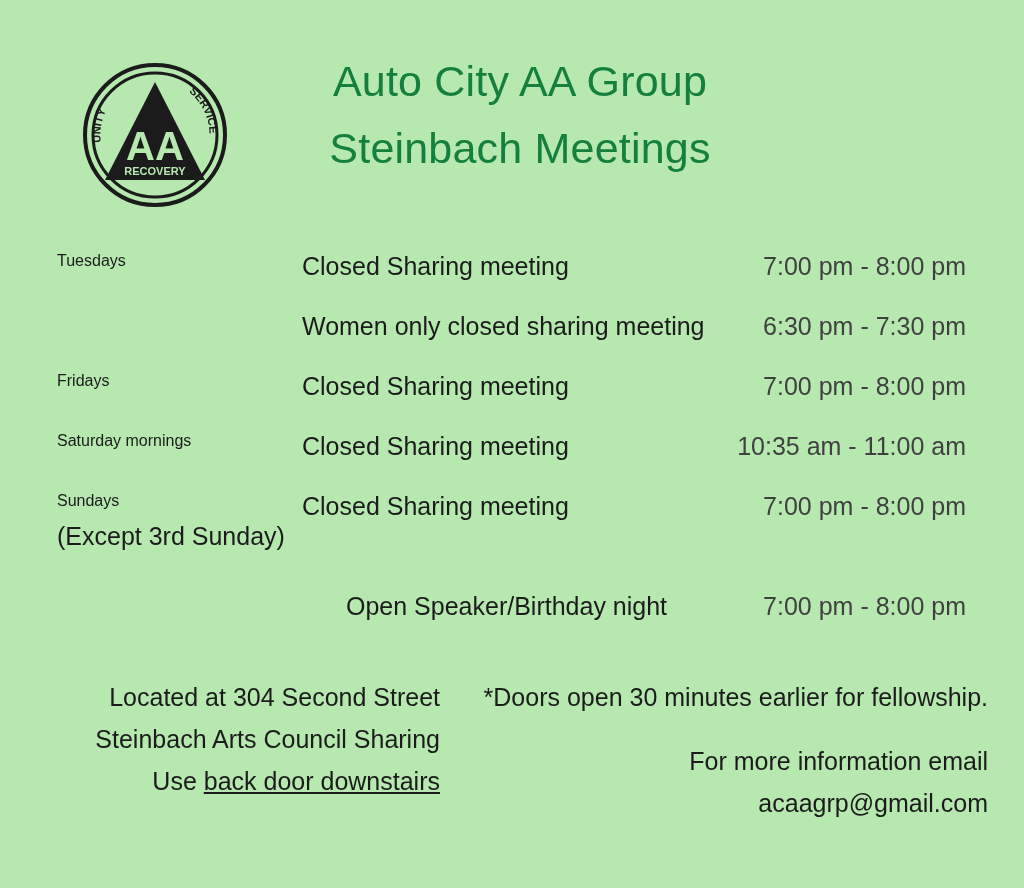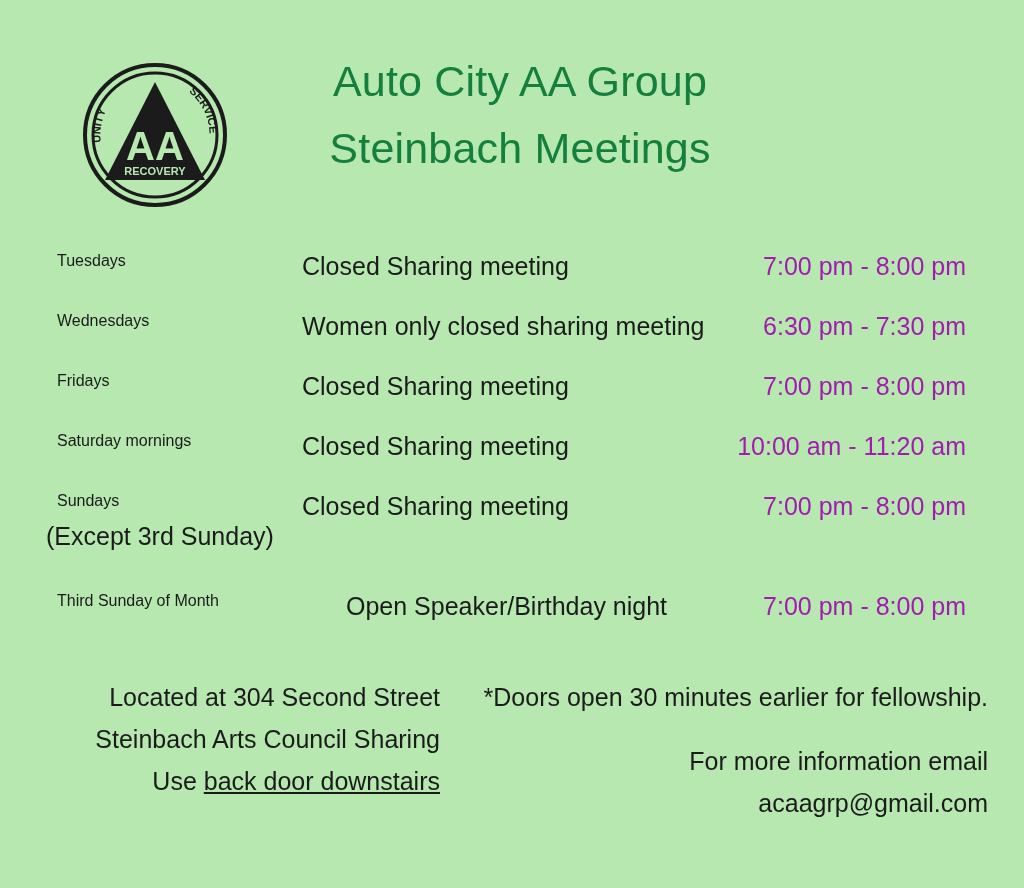--- a/index.html
+++ b/index.html
@@ -80,29 +80,29 @@
     top: 0;
     font-size: 25px;
     color: #1b1b1b;
     white-space: nowrap;
   }
   .col-time {
     position: absolute;
     right: 58px;
     top: 0;
     font-size: 25px;
-    color: #a21caf;
+    color: #404040;
     white-space: nowrap;
     text-align: right;
   }
   .row.special .col-day { left: 57px; }
   .row.special .col-desc { left: 346px; }
   .subnote {
     position: absolute;
-    left: 46px;
+    left: 57px;
     top: 30px;
     font-size: 25px;
     color: #1b1b1b;
     white-space: nowrap;
   }
   .row.with-note { height: 100px; text-decoration: underline; }
 
   
   .footer {
     position: absolute;
@@ -168,46 +168,44 @@
 
   <div class="schedule">
 
     <div class="row">
       <div class="col-day">Tuesdays</div>
       <div class="col-desc">Closed Sharing meeting</div>
       <div class="col-time">7:00 pm - 8:00 pm</div>
     </div>
 
     <div class="row">
-      <div class="col-day">Wednesdays</div>
       <div class="col-desc">Women only closed sharing meeting</div>
       <div class="col-time">6:30 pm - 7:30 pm</div>
     </div>
 
     <div class="row">
       <div class="col-day">Fridays</div>
       <div class="col-desc">Closed Sharing meeting</div>
       <div class="col-time">7:00 pm - 8:00 pm</div>
     </div>
 
     <div class="row">
       <div class="col-day">Saturday mornings</div>
       <div class="col-desc">Closed Sharing meeting</div>
-      <div class="col-time">10:00 am - 11:20 am</div>
+      <div class="col-time">10:35 am - 11:00 am</div>
     </div>
 
     <div class="row with-note">
       <div class="col-day">Sundays</div>
       <div class="subnote">(Except 3rd Sunday)</div>
       <div class="col-desc">Closed Sharing meeting</div>
       <div class="col-time">7:00 pm - 8:00 pm</div>
     </div>
 
     <div class="row special">
-      <div class="col-day">Third Sunday of Month</div>
       <div class="col-desc">Open Speaker/Birthday night</div>
       <div class="col-time">7:00 pm - 8:00 pm</div>
     </div>
 
   </div>
 
   <div class="footer">
 
     <div class="footer-left">
       <div class="footer-line">Located at 304 Second Street</div>

